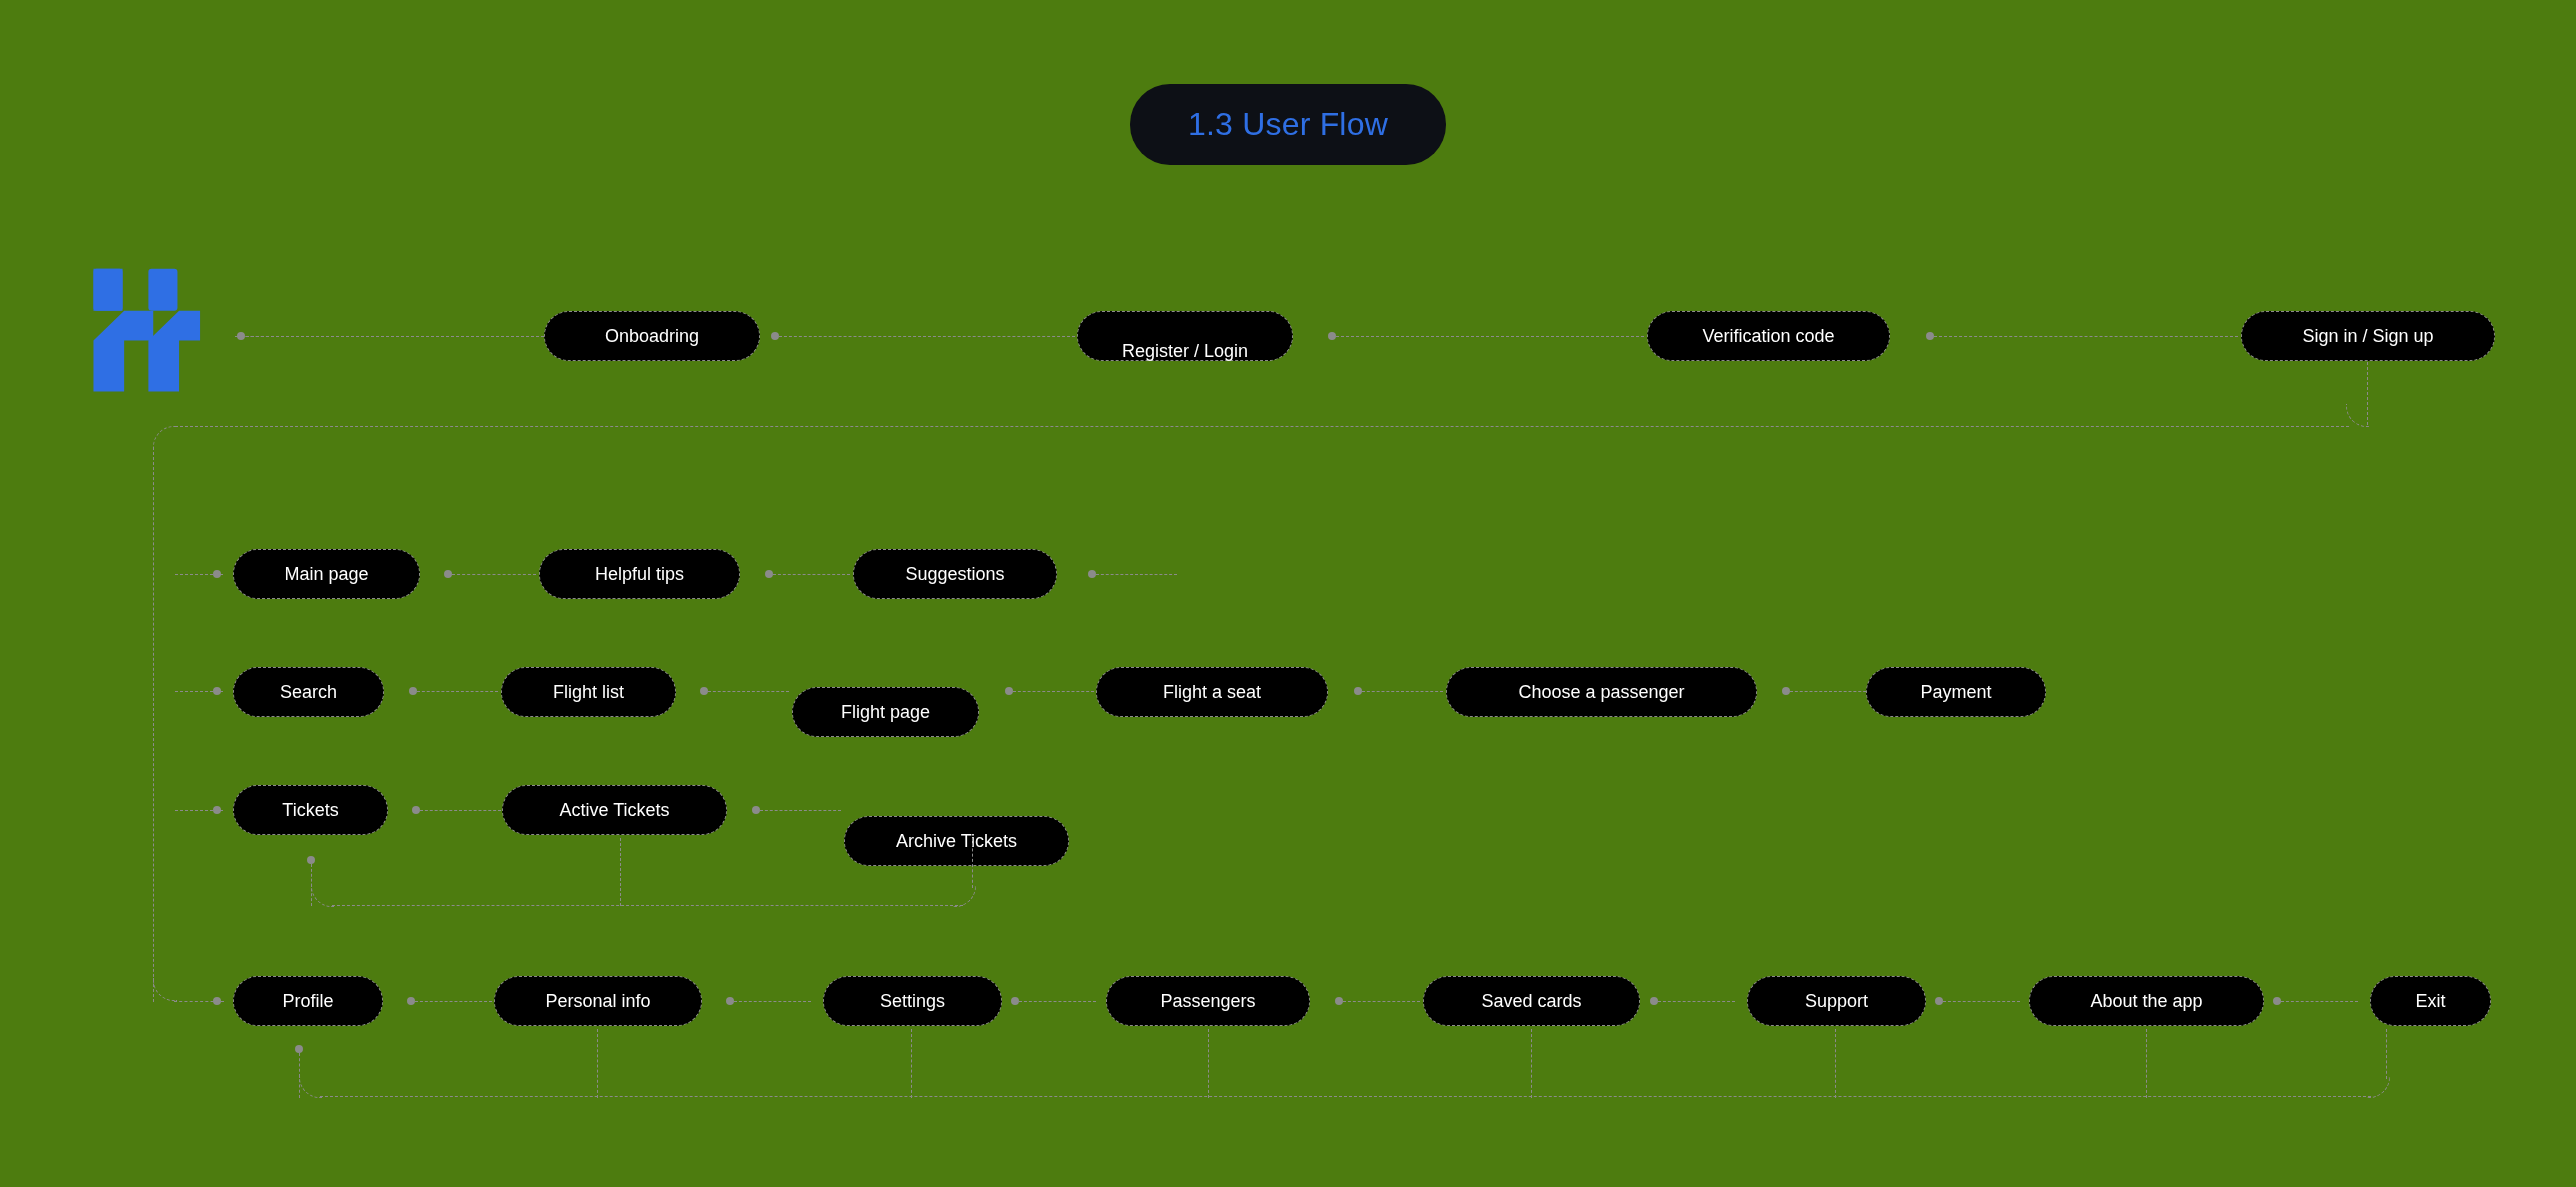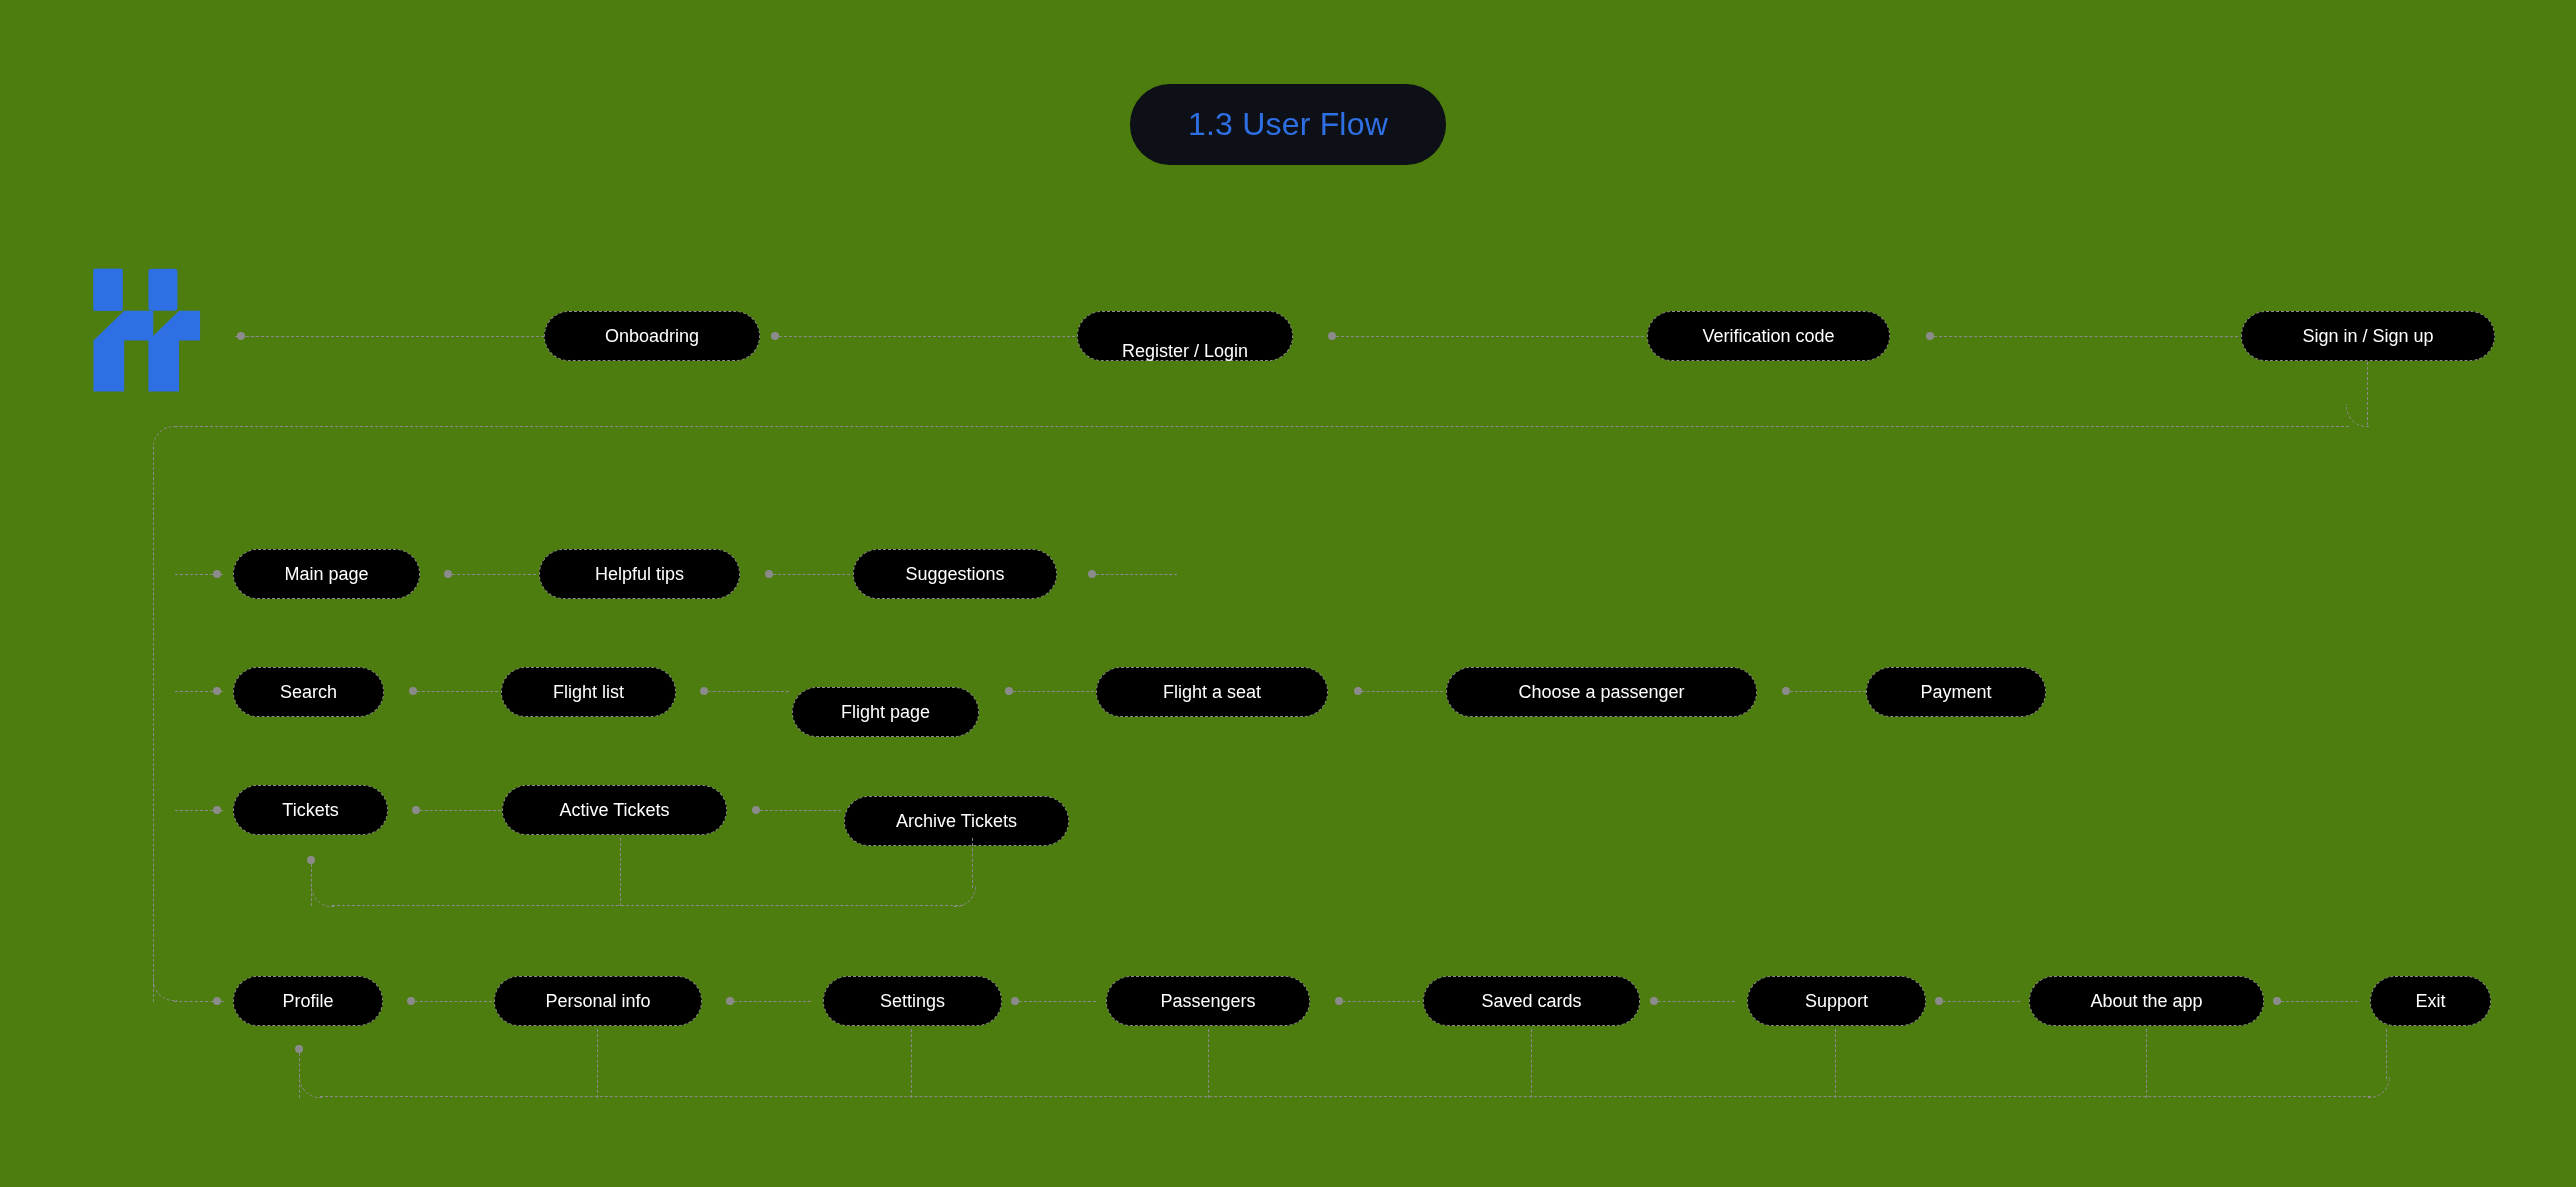--- a/index.html
+++ b/index.html
@@ -227,21 +227,21 @@
   <div class="dot" style="left:412px; top:806px;"></div>
   <div class="conn-h" style="left:420px; top:810px; width:81px;"></div>
 
   <div class="node" style="left:502px; top:785px; width:225px;text-align:right;">
     <span class="node-label">Active Tickets</span>
   </div>
 
   <div class="dot" style="left:752px; top:806px;"></div>
   <div class="conn-h" style="left:760px; top:810px; width:81px;"></div>
 
-  <div class="node" style="left:844px; top:796px; width:225px;align-items:center;">
+  <div class="node" style="left:844px; top:816px; width:225px;align-items:center;">
     <span class="node-label">Archive Tickets</span>
   </div>
 
   <div class="dot" style="left:307px; top:856px;"></div>
   <div class="conn-v" style="left:311px; top:864px; height:42px;"></div>
   <div class="elbow bl" style="left:311px; top:886px; width:22.5px; height:21px;"></div>
   <div class="conn-h" style="left:332px; top:905px; width:631px;"></div>
   <div class="elbow br" style="left:953px; top:886px; width:22.5px; height:21px;"></div>
   <div class="conn-v" style="left:972px; top:838px; height:50px;"></div>
   <div class="conn-v" style="left:620px; top:838px; height:68px;"></div>

